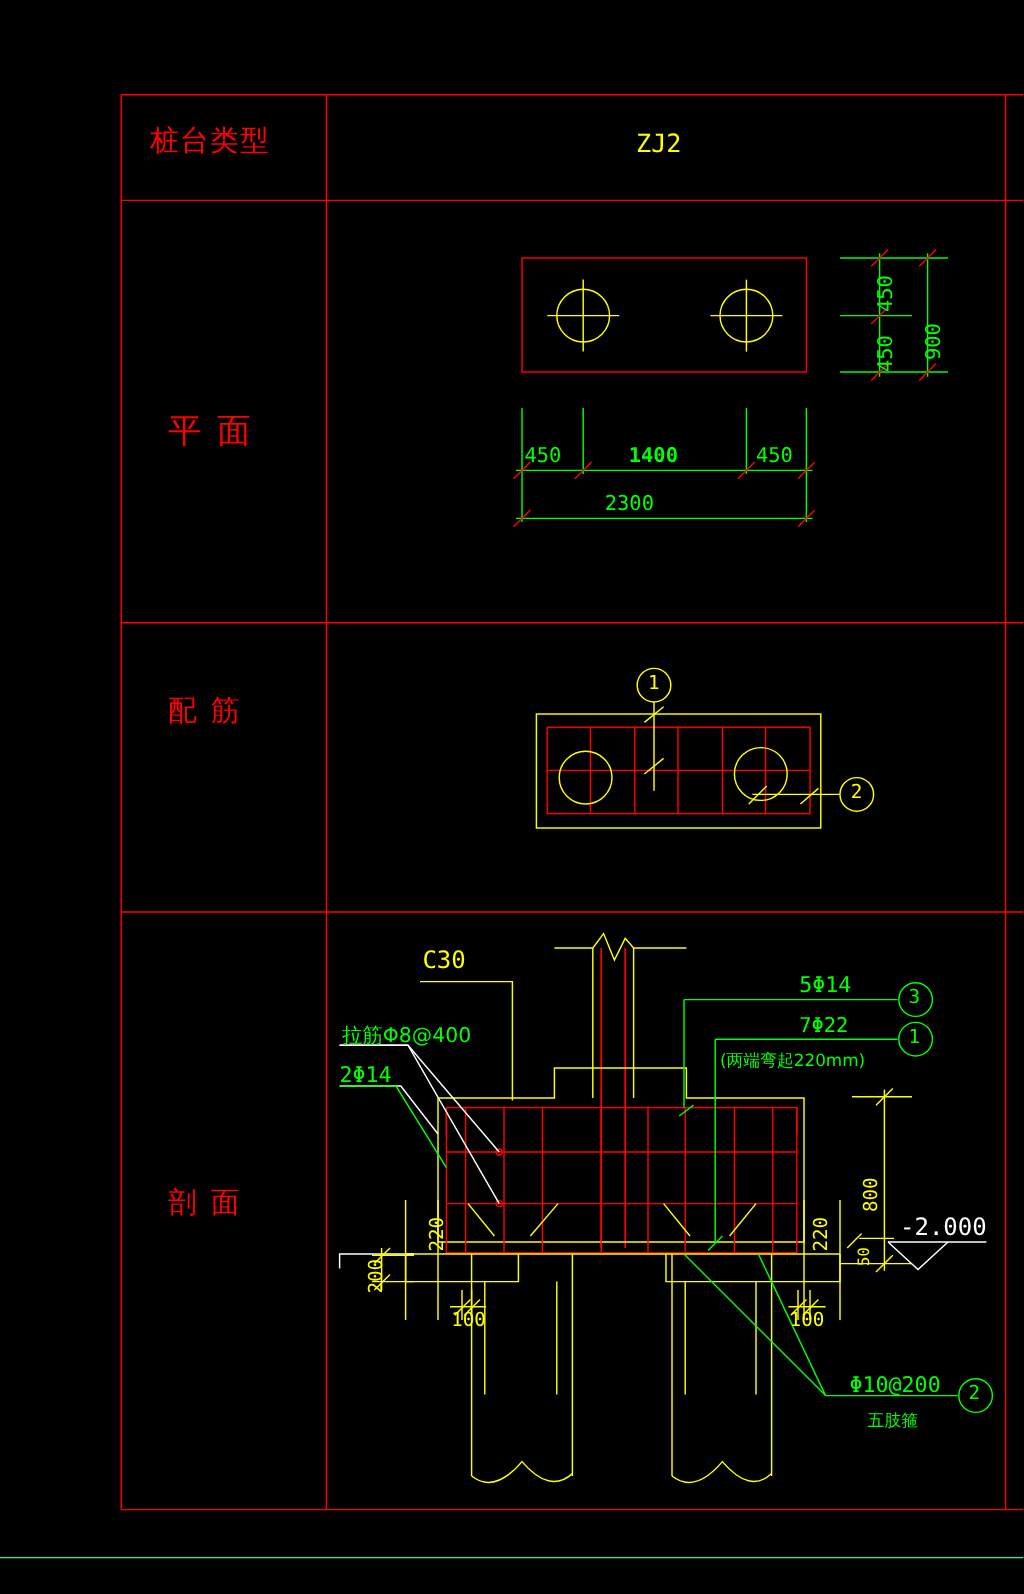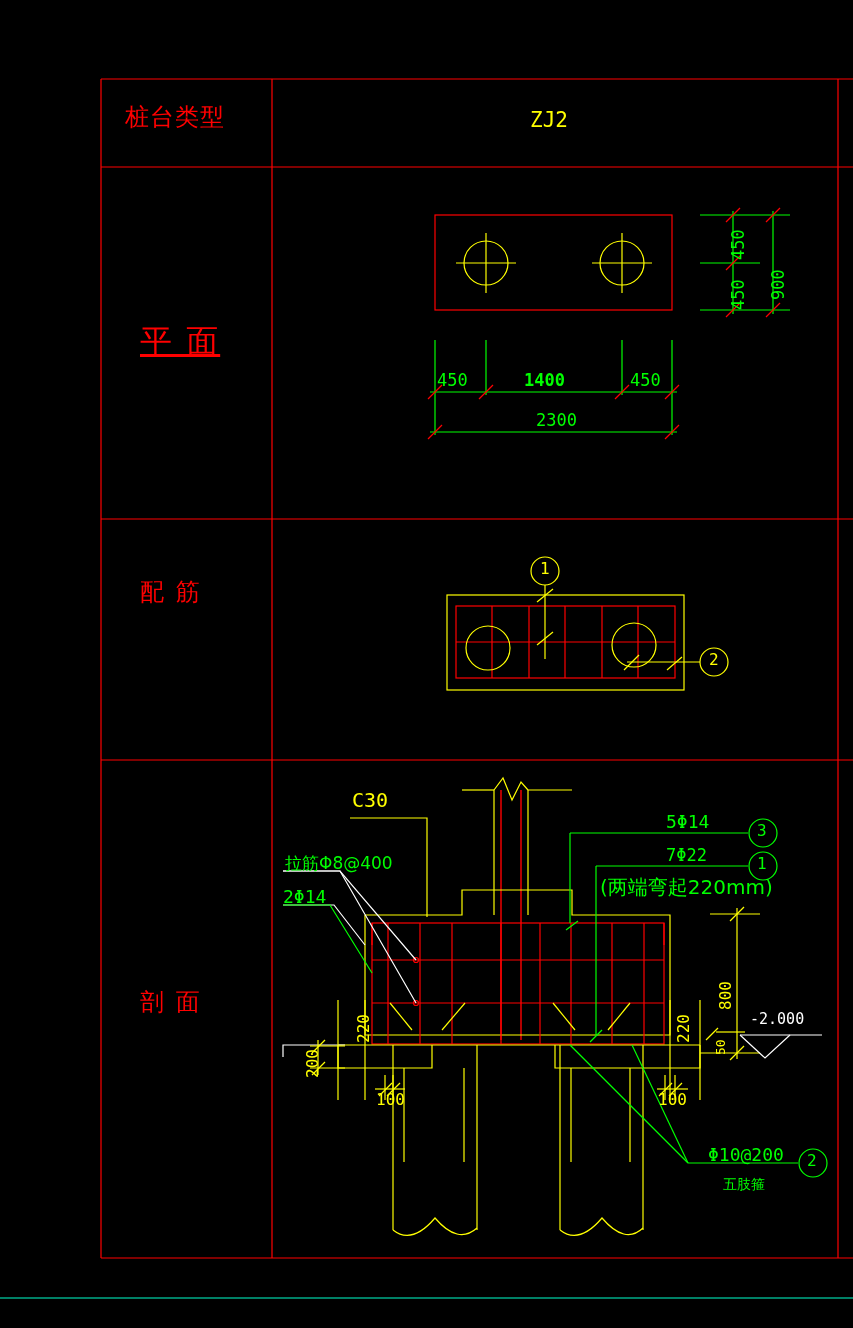--- a/index.html
+++ b/index.html
@@ -249,51 +249,51 @@
 
     <g stroke="#ffffff" stroke-width="1.2" fill="none">
       <line x1="740" y1="1035" x2="822" y2="1035"></line>
       <polyline points="740,1035 765,1058 790,1035"></polyline>
     </g>
   </svg>
 
   <div class="lbl red cn" style="left:125px;top:105px;font-size:24px;letter-spacing:1px;">桩台类型</div>
   <div class="lbl yel" style="left:530px;top:110px;font-size:21px;">ZJ2</div>
 
-  <div class="lbl red cn" style="left:140px;top:325px;font-size:32px;letter-spacing:2px;text-decoration:underline;">平 面</div>
+  <div class="lbl red cn" style="left:140px;top:345px;font-size:28px;letter-spacing:2px;">平 面</div>
   <div class="lbl red cn" style="left:140px;top:580px;font-size:24px;letter-spacing:2px;">配 筋</div>
   <div class="lbl red cn" style="left:140px;top:990px;font-size:24px;letter-spacing:2px;">剖 面</div>
 
   <div class="lbl grn rot90" style="left:730px;top:260px;font-size:17px;">450</div>
   <div class="lbl grn rot90" style="left:730px;top:310px;font-size:17px;">450</div>
   <div class="lbl grn rot90" style="left:770px;top:300px;font-size:17px;">900</div>
 
   <div class="lbl grn" style="left:437px;top:372px;font-size:17px;">450</div>
   <div class="lbl grn" style="left:524px;top:372px;font-size:17px;font-weight:bold;">1400</div>
   <div class="lbl grn" style="left:630px;top:372px;font-size:17px;">450</div>
-  <div class="lbl grn" style="left:536px;top:412px;font-size:17px;">2300</div>
+  <div class="lbl grn" style="left:504px;top:412px;font-size:17px;">2300</div>
 
   <div class="lbl yel" style="left:540px;top:561px;font-size:16px;">1</div>
   <div class="lbl yel" style="left:709px;top:652px;font-size:16px;">2</div>
 
   <div class="lbl yel" style="left:352px;top:790px;font-size:20px;">C30</div>
   <div class="lbl grn cn" style="left:285px;top:855px;font-size:17px;">拉筋Φ8@400</div>
   <div class="lbl grn" style="left:283px;top:888px;font-size:18px;">2Φ14</div>
 
   <div class="lbl grn" style="left:666px;top:813px;font-size:18px;">5Φ14</div>
   <div class="lbl grn" style="left:757px;top:823px;font-size:16px;">3</div>
   <div class="lbl grn" style="left:666px;top:847px;font-size:17px;">7Φ22</div>
   <div class="lbl grn" style="left:757px;top:856px;font-size:16px;">1</div>
-  <div class="lbl grn cn" style="left:600px;top:877px;font-size:20px;">(两端弯起220mm)</div>
+  <div class="lbl grn cn" style="left:600px;top:877px;font-size:14px;">(两端弯起220mm)</div>
 
   <div class="lbl grn" style="left:708px;top:1146px;font-size:18px;">Φ10@200</div>
   <div class="lbl grn cn" style="left:723px;top:1177px;font-size:14px;">五肢箍</div>
   <div class="lbl grn" style="left:807px;top:1153px;font-size:16px;">2</div>
 
-  <div class="lbl wht" style="left:750px;top:1012px;font-size:15px;">-2.000</div>
+  <div class="lbl wht" style="left:750px;top:1012px;font-size:20px;">-2.000</div>
 
   <div class="lbl yel rot90" style="left:718px;top:1010px;font-size:16px;">800</div>
   <div class="lbl yel rot90" style="left:714px;top:1055px;font-size:13px;">50</div>
   <div class="lbl yel rot90" style="left:356px;top:1043px;font-size:16px;">220</div>
   <div class="lbl yel rot90" style="left:676px;top:1043px;font-size:16px;">220</div>
   <div class="lbl yel rot90" style="left:305px;top:1078px;font-size:16px;">200</div>
   <div class="lbl yel" style="left:376px;top:1092px;font-size:16px;">100</div>
   <div class="lbl yel" style="left:658px;top:1092px;font-size:16px;">100</div>
 
 </div>

